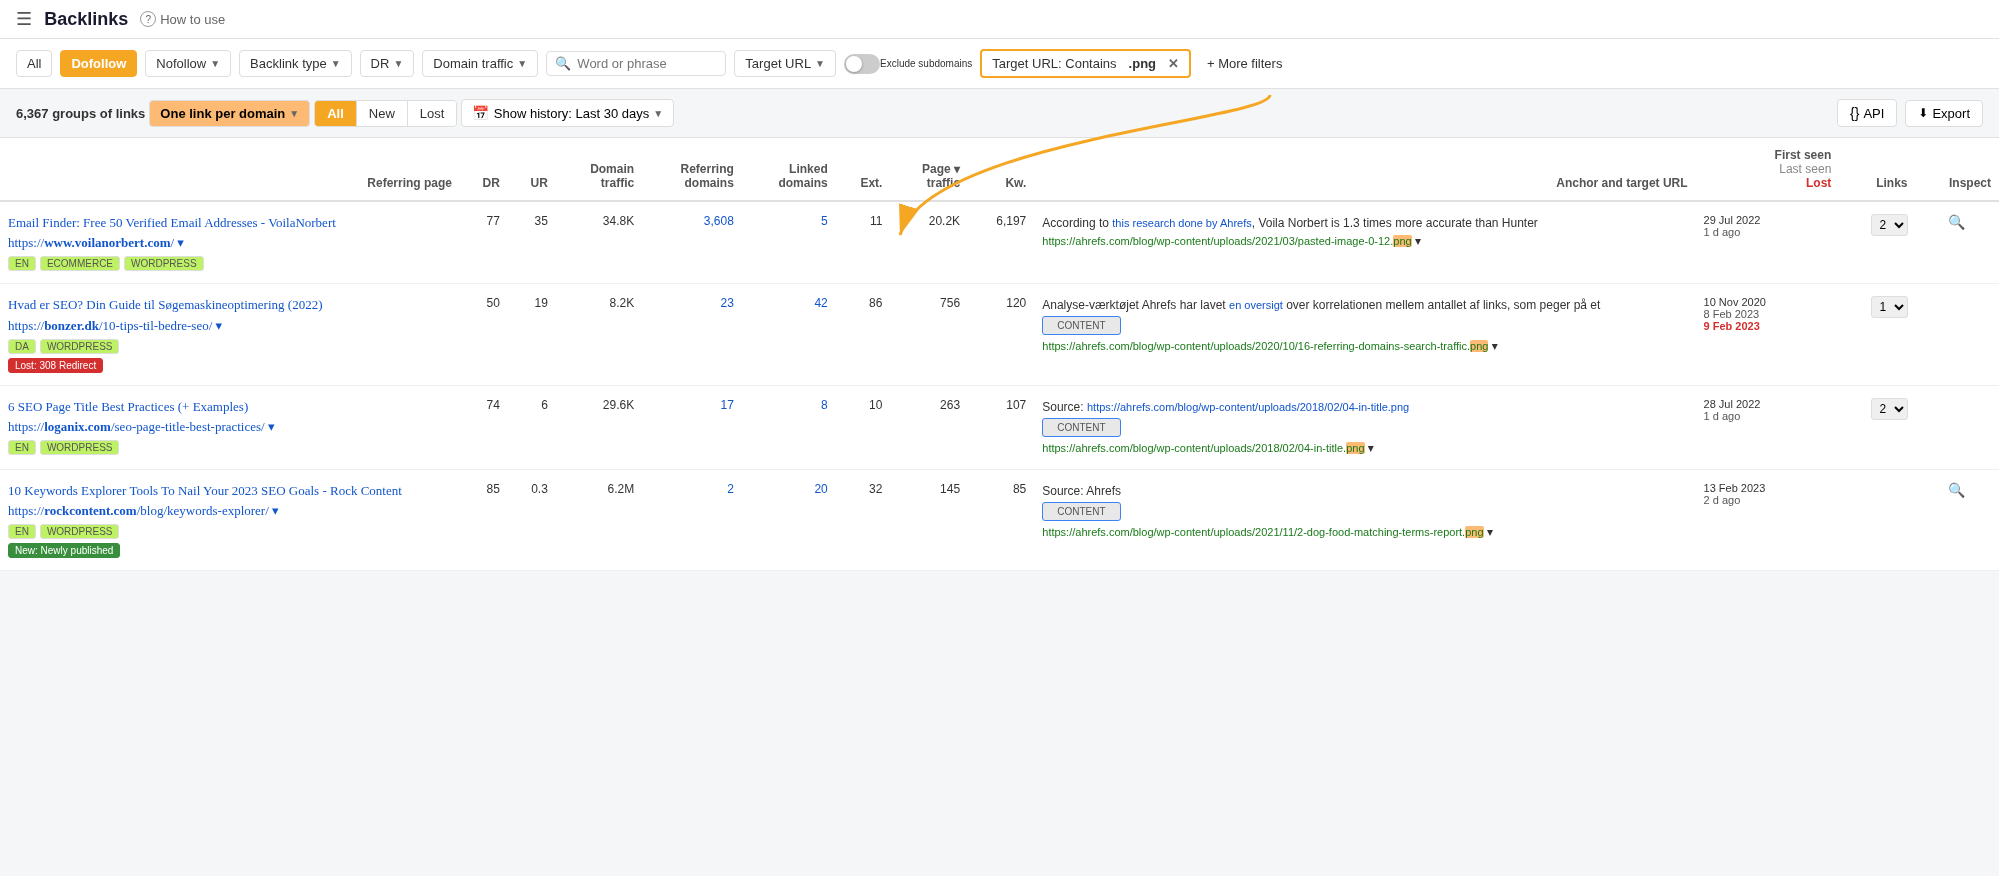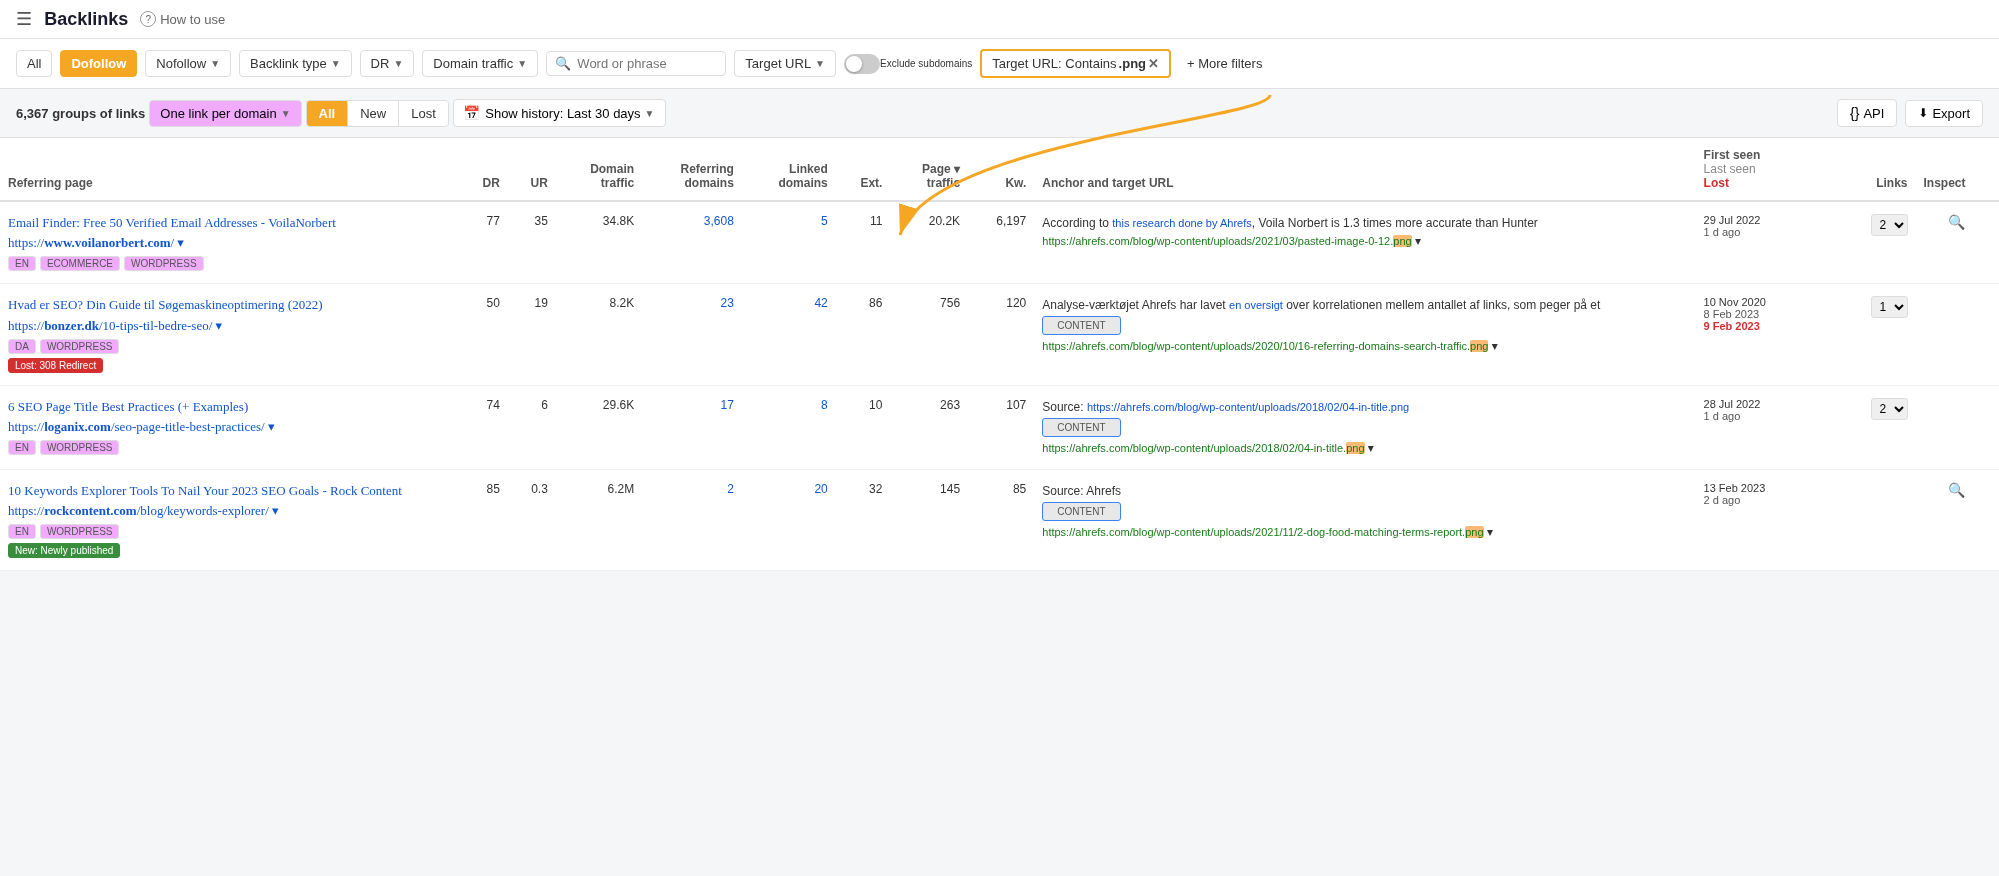--- a/index.html
+++ b/index.html
@@ -8,54 +8,54 @@
     .top-bar { display: flex; align-items: center; padding: 8px 16px; background: #fff; border-bottom: 1px solid #e0e0e0; gap: 12px; }
     .menu-icon { font-size: 18px; cursor: pointer; color: #555; }
     .page-title { font-size: 18px; font-weight: 700; color: #1a1a2e; }
     .help-link { color: #666; font-size: 13px; display: flex; align-items: center; gap: 4px; cursor: pointer; }
 
     .filters-bar { display: flex; align-items: center; padding: 10px 16px; background: #fff; border-bottom: 1px solid #e0e0e0; gap: 8px; flex-wrap: wrap; }
     .filter-btn { display: flex; align-items: center; gap: 4px; padding: 5px 10px; border: 1px solid #ddd; border-radius: 4px; cursor: pointer; background: #fff; font-size: 13px; color: #333; }
     .filter-btn.active-dofollow { background: #f5a623; color: #fff; border-color: #f5a623; font-weight: 600; }
     .search-input-wrap { display: flex; align-items: center; border: 1px solid #ddd; border-radius: 4px; padding: 4px 8px; gap: 6px; background: #fff; }
     .search-input-wrap input { border: none; outline: none; font-size: 13px; color: #999; width: 140px; }
-    .target-url-filter { display: flex; align-items: center; gap: 2px; padding: 5px 10px; border: 2px solid #f5a623; border-radius: 4px; background: #fff; font-size: 13px; }
+    .target-url-filter { display: flex; align-items: center; gap: 12px; padding: 5px 10px; border: 2px solid #f5a623; border-radius: 4px; background: #fff; font-size: 13px; }
     .target-url-filter .close-x { cursor: pointer; color: #666; font-weight: bold; }
     .more-filters { display: flex; align-items: center; gap: 4px; color: #333; cursor: pointer; font-size: 13px; padding: 5px 8px; }
     .exclude-toggle { display: flex; align-items: center; font-size: 10px; color: #333; }
     .toggle-switch { width: 36px; height: 20px; background: #ccc; border-radius: 10px; position: relative; cursor: pointer; }
     .toggle-switch.off::after { content: ''; position: absolute; width: 16px; height: 16px; background: #fff; border-radius: 50%; top: 2px; left: 2px; box-shadow: 0 1px 3px rgba(0,0,0,0.3); }
     .chevron { font-size: 10px; color: #666; }
 
     .sub-bar { display: flex; align-items: center; padding: 10px 16px; background: #f5f6f7; border-bottom: 1px solid #e0e0e0; gap: 12px; justify-content: space-between; }
     .sub-bar-left { display: flex; align-items: center; gap: 4px; }
     .groups-count { font-size: 13px; font-weight: 600; color: #333; }
-    .link-per-domain { display: flex; align-items: center; gap: 4px; padding: 5px 10px; border: 1px solid #ddd; border-radius: 4px; cursor: pointer; background: #f0abfc; font-size: 13px; }
+    .link-per-domain { display: flex; align-items: center; gap: 4px; padding: 5px 10px; border: 1px solid #ddd; border-radius: 4px; cursor: pointer; background: #fdba74; font-size: 13px; font-weight: bold; }
     .tab-group { display: flex; align-items: center; border: 1px solid #ddd; border-radius: 4px; overflow: hidden; }
     .tab-btn { padding: 5px 12px; cursor: pointer; font-size: 13px; background: #fff; border: none; border-right: 1px solid #ddd; color: #333; }
     .tab-btn:last-child { border-right: none; }
     .tab-btn.active { background: #f5a623; color: #fff; font-weight: 600; }
     .show-history { display: flex; align-items: center; gap: 4px; padding: 5px 10px; border: 1px solid #ddd; border-radius: 4px; cursor: pointer; background: #fff; font-size: 13px; }
     .sub-bar-right { display: flex; align-items: center; gap: 8px; }
     .api-btn, .export-btn { display: flex; align-items: center; gap: 4px; padding: 5px 12px; border: 1px solid #ddd; border-radius: 4px; cursor: pointer; background: #fff; font-size: 13px; font-weight: 500; }
 
     .table-wrap { background: #fff; overflow-x: auto; }
     table { width: 100%; border-collapse: collapse; }
     thead tr { border-bottom: 2px solid #e0e0e0; }
-    th { padding: 10px 8px; text-align: left; font-size: 12px; font-weight: 600; color: #555; white-space: nowrap; vertical-align: bottom; }
+    th { padding: 10px 8px; text-align: right; font-size: 12px; font-weight: 600; color: #555; white-space: nowrap; vertical-align: bottom; }
     th.sortable { cursor: pointer; }
     tbody tr { border-bottom: 1px solid #f0f0f0; }
     td { padding: 12px 8px; vertical-align: top; font-size: 12px; }
     td.referring-page { min-width: 280px; max-width: 320px; }
     td.referring-page a { color: #1155cc; text-decoration: none; font-size: 13px; line-height: 1.4; font-family: Liberation Serif, serif; }
     .page-url { color: #555; font-size: 11px; margin-top: 2px; }
     .page-url a { color: #555; text-decoration: none; }
     .page-url .bold-domain { font-weight: 700; }
     .tags { display: flex; gap: 4px; margin-top: 4px; flex-wrap: wrap; }
-    .tag { padding: 1px 6px; border-radius: 3px; font-size: 10px; background: #f0abfc; color: #555; border: 1px solid #ddd; }
+    .tag { padding: 1px 6px; border-radius: 3px; font-size: 10px; background: #bef264; color: #555; border: 1px solid #ddd; }
     .tag.lost { background: #d32f2f; color: #fff; border-color: #d32f2f; }
     .tag.new-tag { background: #388e3c; color: #fff; border-color: #388e3c; }
     .num { text-align: right; }
     .num-blue { color: #1155cc; text-align: right; cursor: pointer; }
     .anchor-col { min-width: 420px; max-width: 460px; font-size: 12px; line-height: 1.5; }
     .anchor-col a { color: #1a7a1a; text-decoration: none; font-size: 11px; }
     .anchor-col .anchor-link { color: #1155cc; }
     .content-badge { display: inline-block; padding: 1px 14px; border-radius: 3px; font-size: 10px; background: #e8e8e8; color: #555; border: 1px solid #3b82f6; margin: 2px 0; }
     .png-highlight { background: #fdba74; border-radius: 2px; }
     .first-seen-col { min-width: 100px; font-size: 11px; }

